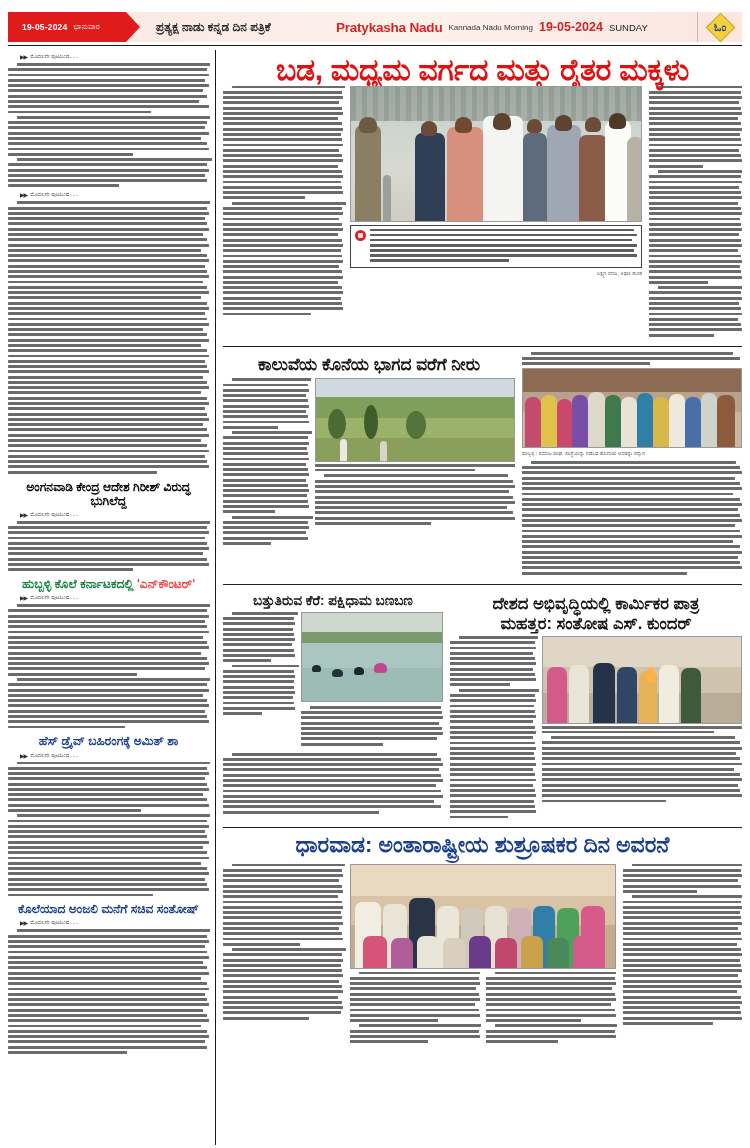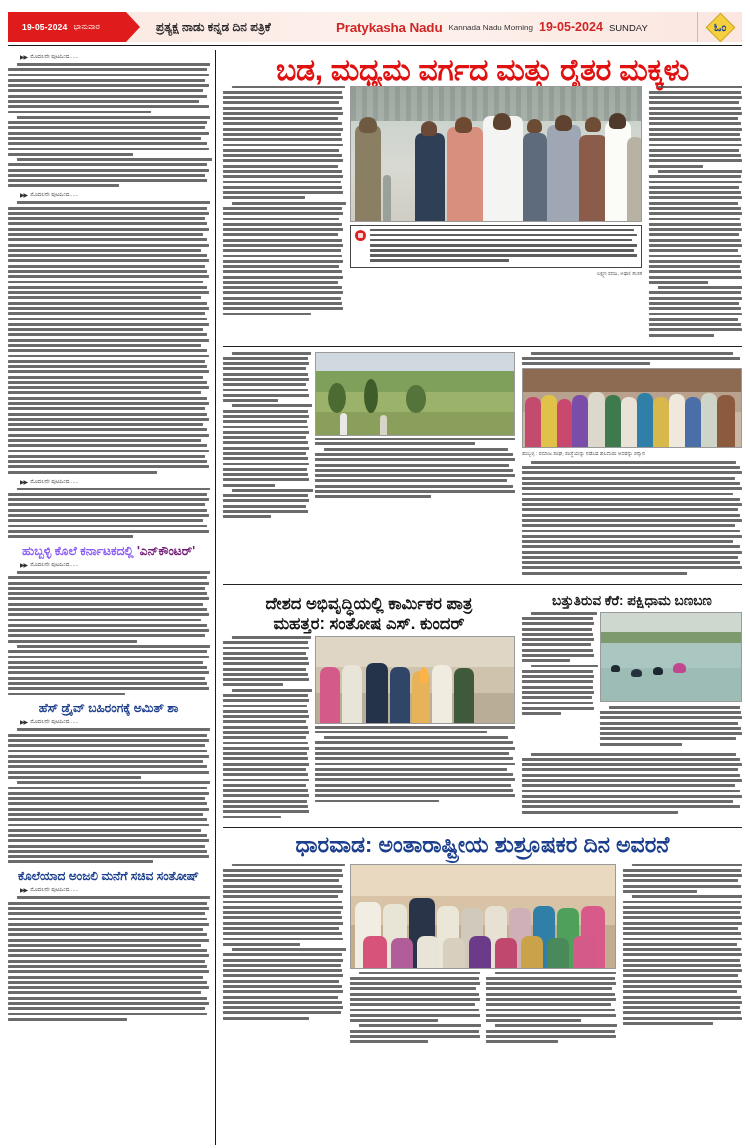--- a/index.html
+++ b/index.html
@@ -94,22 +94,22 @@
   .byline{
     display:flex;align-items:center;gap:3px;margin:3px 0 3px 12px;
   }
   .byline .arrow{font-size:6px;color:#333;letter-spacing:-1px;}
   .hl-box{
     border-top:1px solid #222;border-bottom:1px solid #222;
     padding:3px 2px;margin:5px 0 4px 0;
   }
   .hl-l-quote{font-size:10.2px;color:#1b1b1b;}
   .hl-blue{color:#1b3f8c;}
-  .hl-red{color:#701a75;}
-  .hl-kn-dark{color:#8b5cf6;}
+  .hl-red{color:#ef4444;}
+  .hl-kn-dark{color:#15803d;}
 
   .left-hl{font-size:12.2px;font-weight:bold;text-align:center;margin:6px 0 3px 0;line-height:1.15;}
 
   .sep{height:1px;background:#222;margin:5px 0 5px 0;}
 
   
   .main-hl-1{
     font-size:30px;font-weight:bold;color:#e01111;text-align:center;
     letter-spacing:-.3px;line-height:1.05;margin:4px 0 0 0;
     white-space:nowrap;
@@ -291,20 +291,21 @@
         <div class="ln" style="width:100%"></div>
           <div class="ln" style="width:96%"></div>
         <div class="ln" style="width:99%"></div>
           <div class="ln" style="width:100%"></div>
         <div class="ln" style="width:98%"></div>
           <div class="ln" style="width:99%"></div>
         <div class="ln" style="width:100%"></div>
           <div class="ln" style="width:74%"></div>
       </div>
 
+      <div class="left-hl">ಅಂಗನವಾಡಿ ಕೇಂದ್ರ ಆದೇಶ ಗಿರೀಶ್ ವಿರುದ್ಧ ಭುಗಿಲೆದ್ದ</div>
       <div class="byline">
         <span class="arrow">▶▶</span>
         <span style="font-size:5.6px;color:#333">ಮೊದಲನೇ ಪುಟದಿಂದ......</span>
       </div>
       <div class="para tight">
         <div class="ln i" style="width:96%"></div>
           <div class="ln" style="width:99%"></div>
         <div class="ln" style="width:100%"></div>
           <div class="ln" style="width:98%"></div>
         <div class="ln" style="width:99%"></div>
@@ -563,20 +564,21 @@
               <div class="ln" style="width:70%"></div>
           </div>
         </div>
       </div>
 
       <div class="sep"></div>
 
       <div class="cols">
 
         <div class="c" style="flex:0 0 292px">
+          <div class="sec-hl">ಕಾಲುವೆಯ ಕೊನೆಯ ಭಾಗದ ವರೆಗೆ ನೀರು</div>
           <div class="cols" style="gap:6px">
             <div class="c" style="flex:0 0 86px">
               <div class="para tight">
                 <div class="ln i" style="width:92%"></div>
                   <div class="ln" style="width:99%"></div>
                 <div class="ln" style="width:100%"></div>
                   <div class="ln" style="width:97%"></div>
                 <div class="ln" style="width:99%"></div>
                   <div class="ln" style="width:100%"></div>
                 <div class="ln" style="width:96%"></div>
@@ -681,20 +683,82 @@
             <div class="ln" style="width:100%"></div>
               <div class="ln" style="width:75%"></div>
           </div>
         </div>
       </div>
 
       <div class="sep"></div>
 
       <div class="cols">
 
+        <div class="c" style="flex:1 1 0">
+          <div class="sec-hl-small">ಬತ್ತುತಿರುವ ಕೆರೆ: ಪಕ್ಷಿಧಾಮ ಬಣಬಣ</div>
+          <div class="cols" style="gap:6px">
+            <div class="c" style="flex:0 0 72px">
+              <div class="para tight">
+                <div class="ln i" style="width:92%"></div>
+                  <div class="ln" style="width:99%"></div>
+                <div class="ln" style="width:100%"></div>
+                  <div class="ln" style="width:97%"></div>
+                <div class="ln" style="width:99%"></div>
+                  <div class="ln" style="width:100%"></div>
+                <div class="ln" style="width:96%"></div>
+                  <div class="ln" style="width:99%"></div>
+                <div class="ln" style="width:100%"></div>
+                  <div class="ln" style="width:66%"></div>
+                <div class="ln i" style="width:93%"></div>
+                  <div class="ln" style="width:99%"></div>
+                <div class="ln" style="width:100%"></div>
+                  <div class="ln" style="width:98%"></div>
+                <div class="ln" style="width:99%"></div>
+                  <div class="ln" style="width:100%"></div>
+                <div class="ln" style="width:97%"></div>
+                  <div class="ln" style="width:99%"></div>
+                <div class="ln" style="width:100%"></div>
+                  <div class="ln" style="width:54%"></div>
+              </div>
+            </div>
+            <div class="c">
+              <div class="photo ph-lake" style="height:88px">
+                <div class="blob" style="left:10px;top:52px;width:9px;height:7px;background:#1f2a33;"></div>
+                <div class="blob" style="left:30px;top:56px;width:11px;height:8px;background:#25313c;"></div>
+                <div class="blob" style="left:52px;top:54px;width:10px;height:8px;background:#1c2730;"></div>
+                <div class="blob" style="left:72px;top:50px;width:13px;height:10px;background:#c0478f;"></div>
+              </div>
+              <div class="para tight" style="margin-top:4px">
+                <div class="ln i" style="width:92%"></div>
+                  <div class="ln" style="width:99%"></div>
+                <div class="ln" style="width:100%"></div>
+                  <div class="ln" style="width:97%"></div>
+                <div class="ln" style="width:99%"></div>
+                  <div class="ln" style="width:100%"></div>
+                <div class="ln" style="width:96%"></div>
+                  <div class="ln" style="width:58%"></div>
+              </div>
+            </div>
+          </div>
+          <div class="para tight" style="margin-top:3px">
+            <div class="ln i" style="width:93%"></div>
+              <div class="ln" style="width:99%"></div>
+            <div class="ln" style="width:100%"></div>
+              <div class="ln" style="width:98%"></div>
+            <div class="ln" style="width:99%"></div>
+              <div class="ln" style="width:100%"></div>
+            <div class="ln" style="width:97%"></div>
+              <div class="ln" style="width:99%"></div>
+            <div class="ln" style="width:100%"></div>
+              <div class="ln" style="width:96%"></div>
+            <div class="ln" style="width:99%"></div>
+              <div class="ln" style="width:71%"></div>
+          </div>
+        </div>
+
         <div class="c" style="flex:0 0 292px">
           <div class="sec-hl two">ದೇಶದ ಅಭಿವೃದ್ಧಿಯಲ್ಲಿ ಕಾರ್ಮಿಕರ ಪಾತ್ರ</div>
           <div class="sec-hl two" style="margin-top:-2px">ಮಹತ್ತರ: ಸಂತೋಷ ಎಸ್. ಕುಂದರ್</div>
           <div class="cols" style="gap:6px">
             <div class="c" style="flex:0 0 86px">
               <div class="para tight">
                 <div class="ln i" style="width:92%"></div>
                   <div class="ln" style="width:99%"></div>
                 <div class="ln" style="width:100%"></div>
                   <div class="ln" style="width:97%"></div>
@@ -755,82 +819,20 @@
                   <div class="ln" style="width:100%"></div>
                 <div class="ln" style="width:96%"></div>
                   <div class="ln" style="width:99%"></div>
                 <div class="ln" style="width:100%"></div>
                   <div class="ln" style="width:98%"></div>
                 <div class="ln" style="width:99%"></div>
                   <div class="ln" style="width:100%"></div>
                 <div class="ln" style="width:62%"></div>
               </div>
             </div>
-          </div>
-        </div>
-
-        <div class="c" style="flex:1 1 0">
-          <div class="sec-hl-small">ಬತ್ತುತಿರುವ ಕೆರೆ: ಪಕ್ಷಿಧಾಮ ಬಣಬಣ</div>
-          <div class="cols" style="gap:6px">
-            <div class="c" style="flex:0 0 72px">
-              <div class="para tight">
-                <div class="ln i" style="width:92%"></div>
-                  <div class="ln" style="width:99%"></div>
-                <div class="ln" style="width:100%"></div>
-                  <div class="ln" style="width:97%"></div>
-                <div class="ln" style="width:99%"></div>
-                  <div class="ln" style="width:100%"></div>
-                <div class="ln" style="width:96%"></div>
-                  <div class="ln" style="width:99%"></div>
-                <div class="ln" style="width:100%"></div>
-                  <div class="ln" style="width:66%"></div>
-                <div class="ln i" style="width:93%"></div>
-                  <div class="ln" style="width:99%"></div>
-                <div class="ln" style="width:100%"></div>
-                  <div class="ln" style="width:98%"></div>
-                <div class="ln" style="width:99%"></div>
-                  <div class="ln" style="width:100%"></div>
-                <div class="ln" style="width:97%"></div>
-                  <div class="ln" style="width:99%"></div>
-                <div class="ln" style="width:100%"></div>
-                  <div class="ln" style="width:54%"></div>
-              </div>
-            </div>
-            <div class="c">
-              <div class="photo ph-lake" style="height:88px">
-                <div class="blob" style="left:10px;top:52px;width:9px;height:7px;background:#1f2a33;"></div>
-                <div class="blob" style="left:30px;top:56px;width:11px;height:8px;background:#25313c;"></div>
-                <div class="blob" style="left:52px;top:54px;width:10px;height:8px;background:#1c2730;"></div>
-                <div class="blob" style="left:72px;top:50px;width:13px;height:10px;background:#c0478f;"></div>
-              </div>
-              <div class="para tight" style="margin-top:4px">
-                <div class="ln i" style="width:92%"></div>
-                  <div class="ln" style="width:99%"></div>
-                <div class="ln" style="width:100%"></div>
-                  <div class="ln" style="width:97%"></div>
-                <div class="ln" style="width:99%"></div>
-                  <div class="ln" style="width:100%"></div>
-                <div class="ln" style="width:96%"></div>
-                  <div class="ln" style="width:58%"></div>
-              </div>
-            </div>
-          </div>
-          <div class="para tight" style="margin-top:3px">
-            <div class="ln i" style="width:93%"></div>
-              <div class="ln" style="width:99%"></div>
-            <div class="ln" style="width:100%"></div>
-              <div class="ln" style="width:98%"></div>
-            <div class="ln" style="width:99%"></div>
-              <div class="ln" style="width:100%"></div>
-            <div class="ln" style="width:97%"></div>
-              <div class="ln" style="width:99%"></div>
-            <div class="ln" style="width:100%"></div>
-              <div class="ln" style="width:96%"></div>
-            <div class="ln" style="width:99%"></div>
-              <div class="ln" style="width:71%"></div>
           </div>
         </div>
       </div>
 
       <div class="sep"></div>
 
       <div class="sec-hl-bottom">ಧಾರವಾಡ: ಅಂತಾರಾಷ್ಟ್ರೀಯ ಶುಶ್ರೂಷಕರ ದಿನ ಅವರನೆ</div>
 
       <div class="cols">
         <div class="c" style="flex:0 0 120px">

